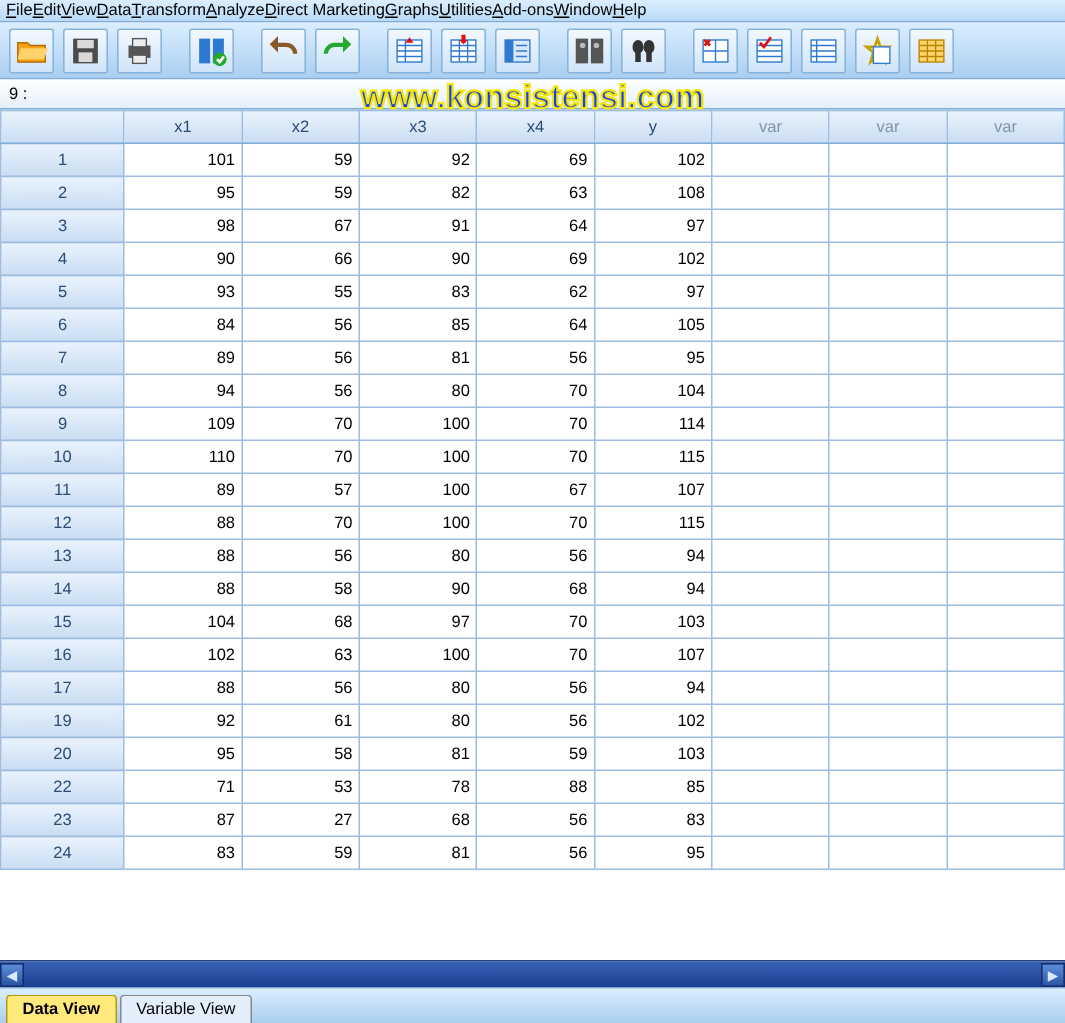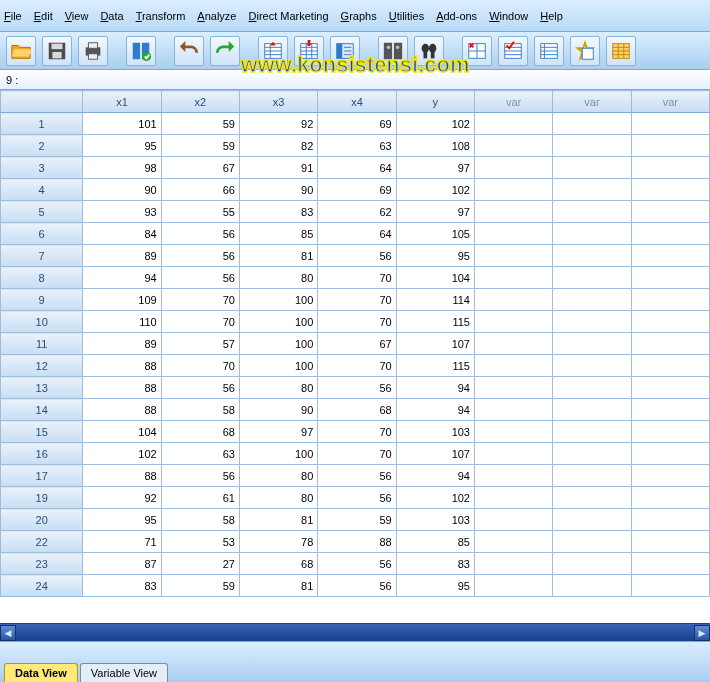--- a/index.html
+++ b/index.html
@@ -11,22 +11,22 @@
   height: 682px;
   overflow: hidden;
   display: flex;
   flex-direction: column;
 }
 .menubar {
   background: linear-gradient(#dbeeff, #b8daf7);
   border-bottom: 1px solid #7faad6;
   display: flex;
   padding: 2px 4px;
-  gap: 12px;
-  height: 32px;
+  gap: 0;
+  height: 15px;
   align-items: center;
 }
 .menubar span { cursor: pointer; }
 .menubar .mnemonic { text-decoration: underline; }
 .toolbar {
   background: linear-gradient(#dbeeff, #a9cef0);
   border-bottom: 1px solid #7faad6;
   display: flex;
   align-items: center;
   padding: 3px 6px;
@@ -120,21 +120,21 @@
 .hscroll .arrow {
   width: 16px; height: 16px;
   background: linear-gradient(#5d8dd8,#2a55a5);
   border: 1px solid #14306b;
   display:flex;align-items:center;justify-content:center;
   color:#dce8fb;font-size:9px;cursor:pointer;
 }
 .hscroll .track { flex:1; }
 .tabs {
   background: linear-gradient(#dbeeff,#a9cef0);
-  height: 41px;
+  height: 24px;
   display: flex;
   align-items: flex-end;
   padding: 0 4px;
   border-top: 1px solid #7faad6;
 }
 .tab {
   padding: 3px 10px;
   border: 1px solid #888;
   border-bottom: none;
   background: #e3eefb;

